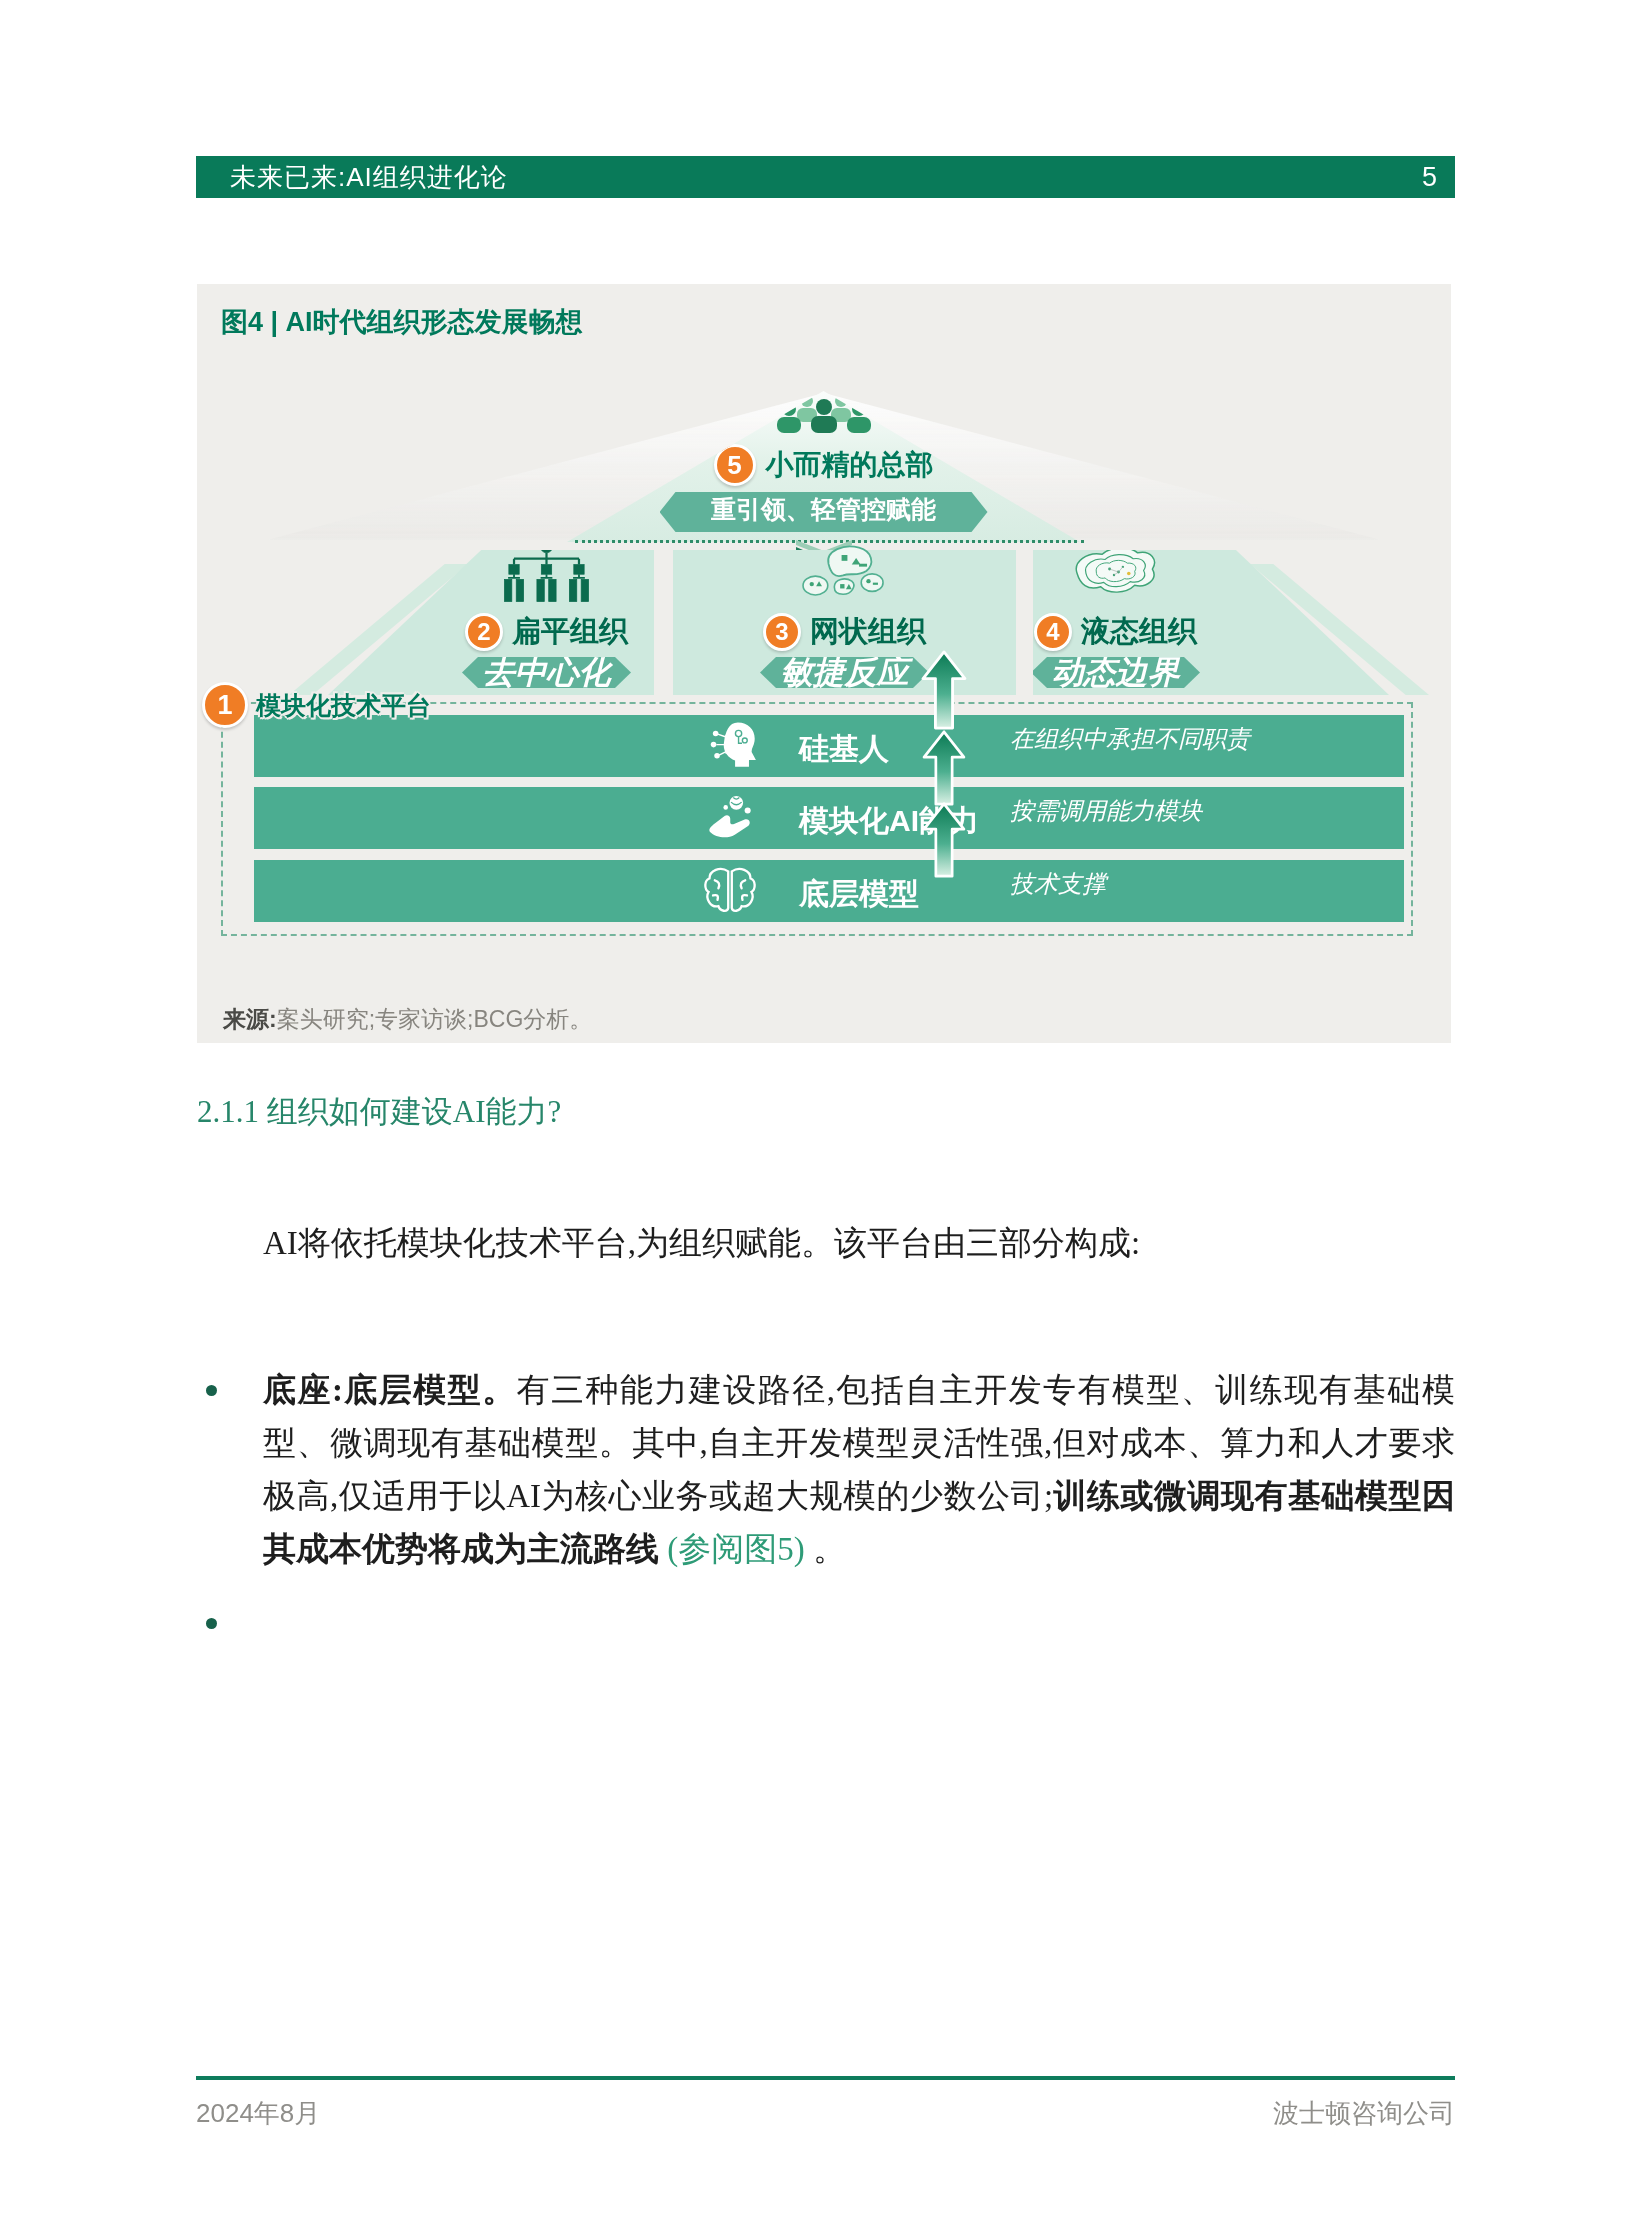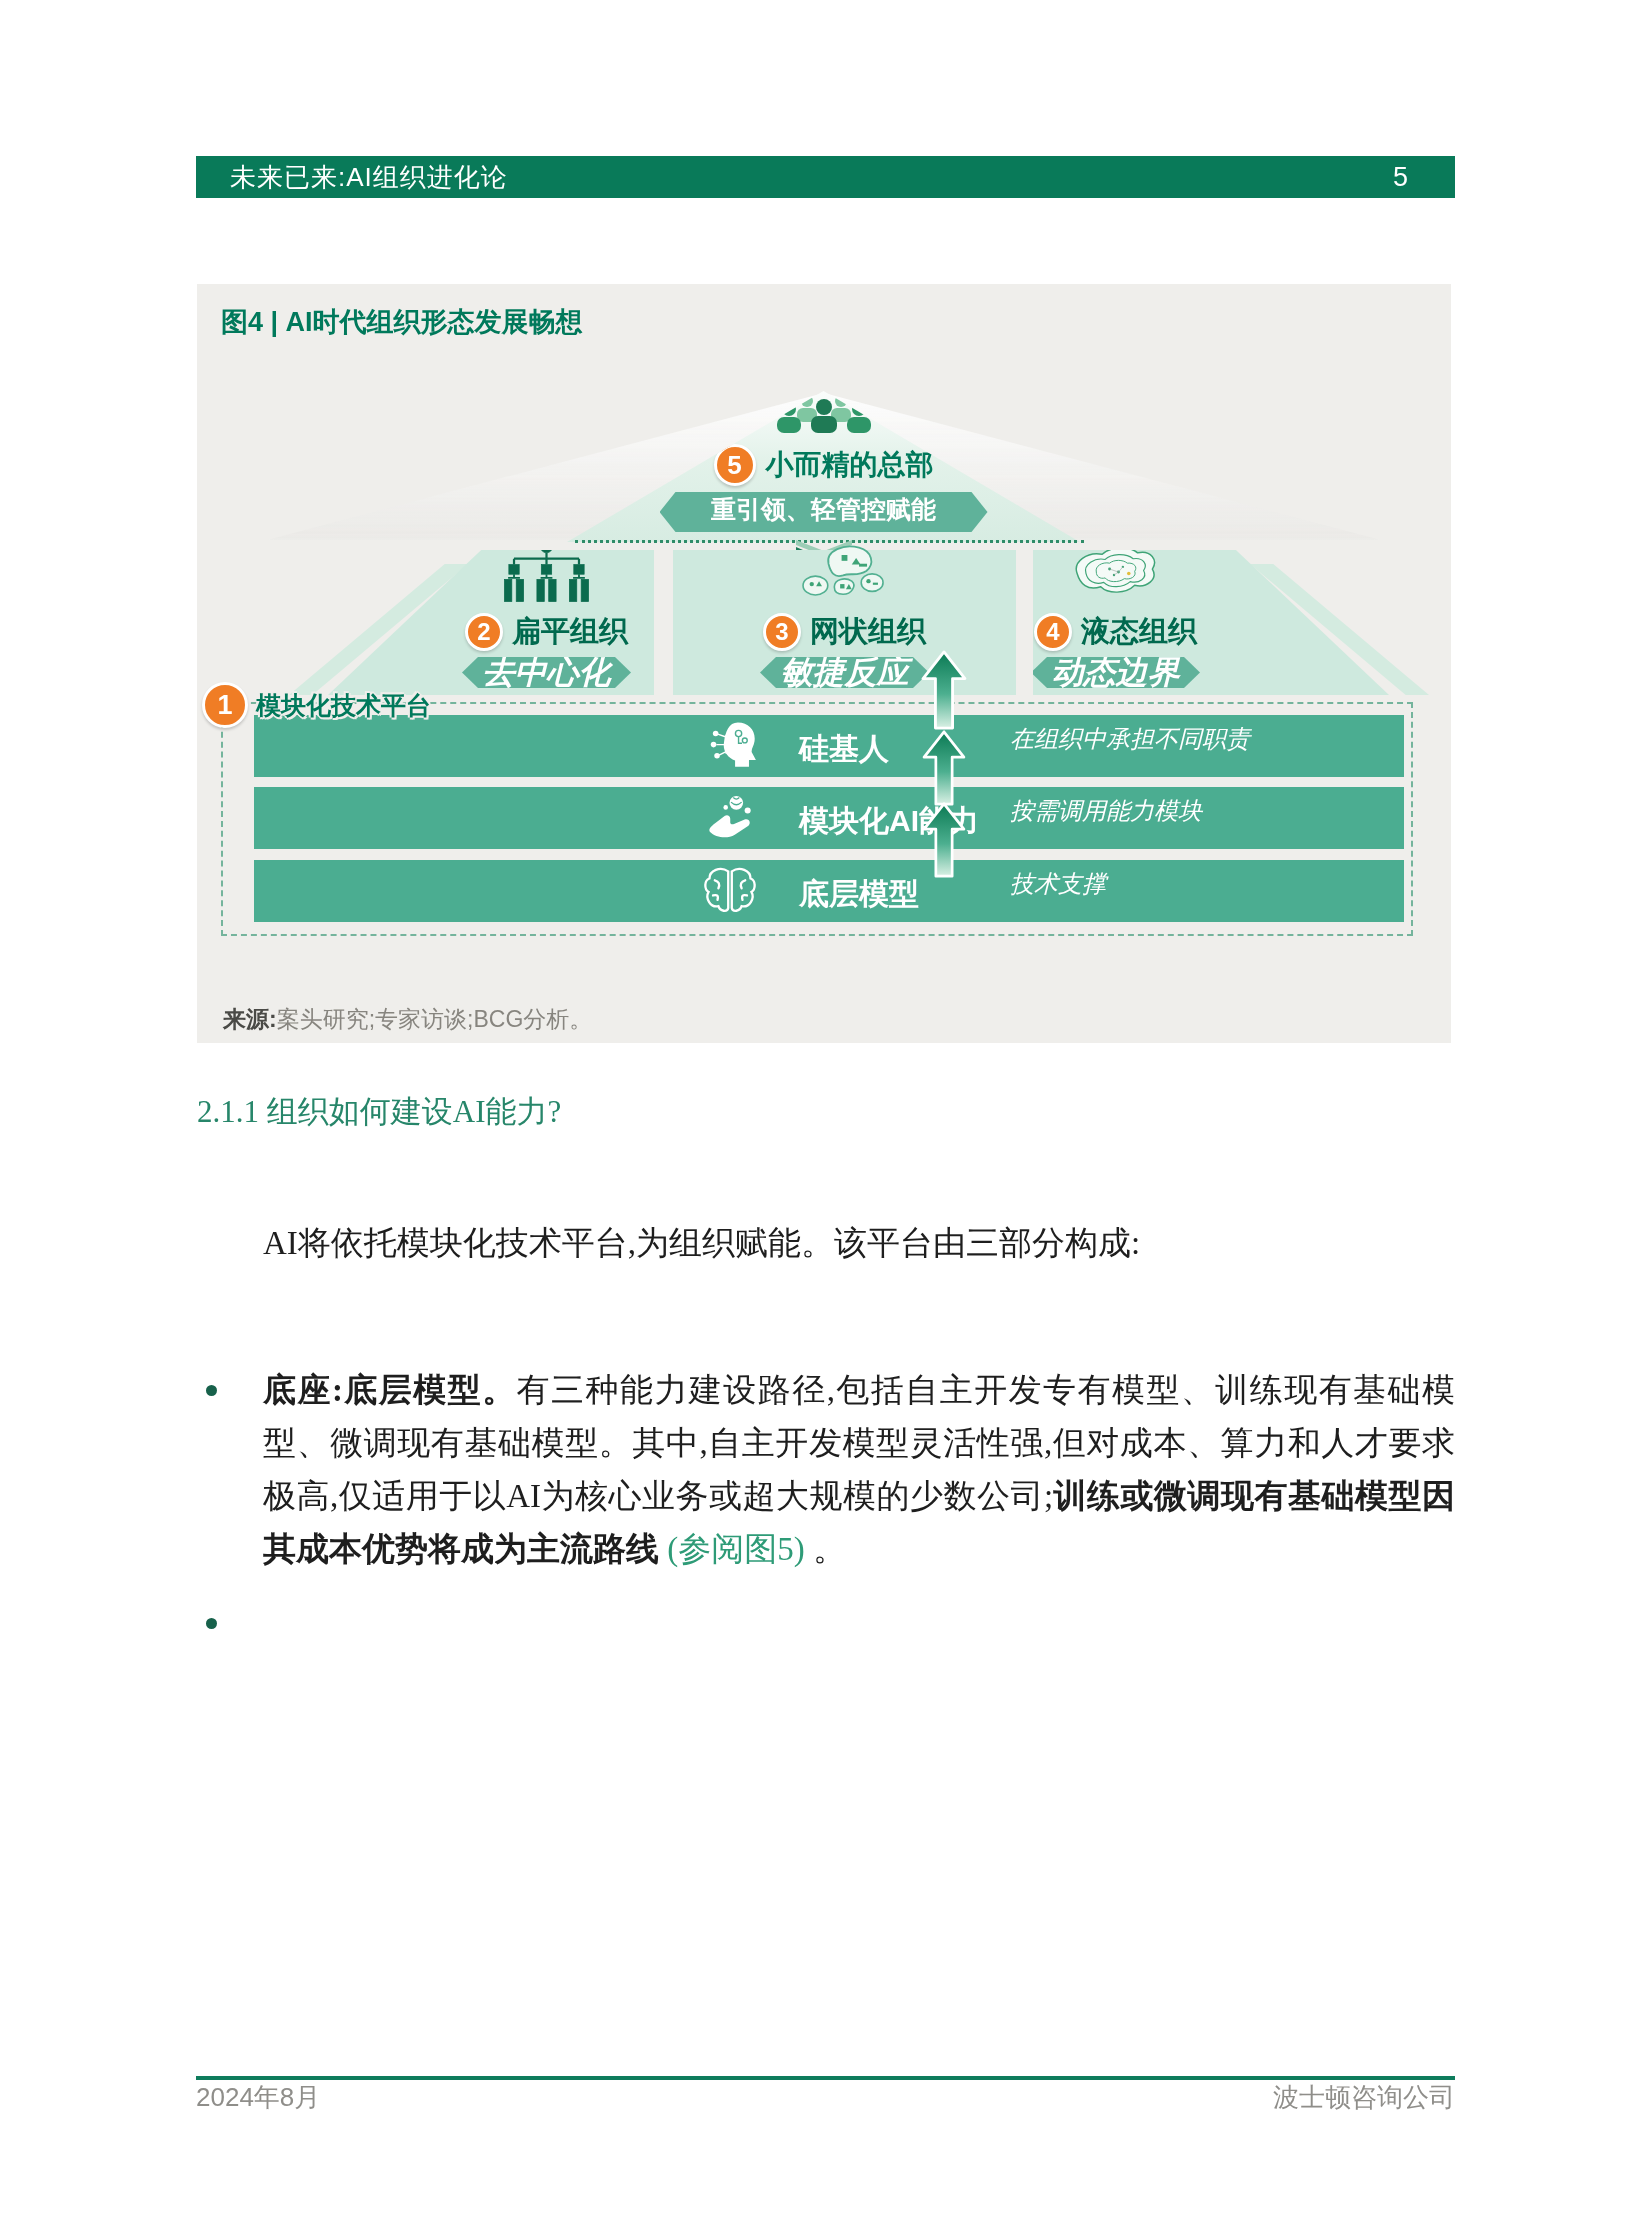--- a/index.html
+++ b/index.html
@@ -7,21 +7,21 @@
     --panel:#CEE9DE; --darklabel:#00694E; --figgreen:#00795B; --link:#2E9B77;
     --figbg:#EFEEEB; --ink:#1E1E1E; --gray:#8F8E8A;
   }
   html,body{margin:0;padding:0;background:#fff;}
   body{width:1646px;height:2233px;position:relative;overflow:hidden;
        font-family:"Liberation Serif","DejaVu Serif",serif;color:var(--ink);}
 
   
   .topbar{position:absolute;left:196px;top:156px;width:1259px;height:42px;background:var(--brand);
           display:flex;align-items:center;justify-content:space-between;box-sizing:border-box;
-          padding:0 47px 0 34px;color:#fff;font-family:"Liberation Sans","DejaVu Sans",sans-serif;}
+          padding:0 18px 0 34px;color:#fff;font-family:"Liberation Sans","DejaVu Sans",sans-serif;}
   .topbar .rpt{font-size:26px;letter-spacing:1px;}
   .topbar .pg{font-size:27px;}
 
   
   .figure{position:absolute;left:197px;top:284px;width:1254px;height:759px;background:var(--figbg);
           font-family:"Liberation Sans","DejaVu Sans",sans-serif;}
   .figtitle{position:absolute;left:24px;top:20px;font-size:27px;font-weight:bold;color:var(--figgreen);}
 
   .triwing{position:absolute;left:70px;top:109px;width:1114px;height:147px;
            clip-path:polygon(50% 0,0 100%,100% 100%);
@@ -86,21 +86,21 @@
   .intro{margin:84px 0 0 66px;font-size:33px;line-height:53px;}
   .bullets{margin-top:94px;}
   .bullet{position:relative;padding-left:66px;margin-bottom:21px;font-size:33px;line-height:53px;
           text-align:justify;}
   .bullet .dot{position:absolute;left:9px;top:21px;width:11px;height:11px;border-radius:50%;background:#17614B;}
   .seg-b{font-weight:bold;}
   .seg-g{color:var(--link);}
 
   
   .pagefooter{position:absolute;left:196px;top:2076px;width:1259px;border-top:4px solid #0E7C5C;
-              display:flex;justify-content:space-between;color:var(--gray);
+              display:flex;justify-content:space-between;padding-top:16px;color:var(--gray);
               font-size:26px;font-family:"Liberation Sans","DejaVu Sans",sans-serif;}
 </style>
 </head>
 <body>
 
 <div>
 
   <div class="topbar">
     <span class="rpt">未来已来:AI组织进化论</span>
     <span class="pg">5</span>

